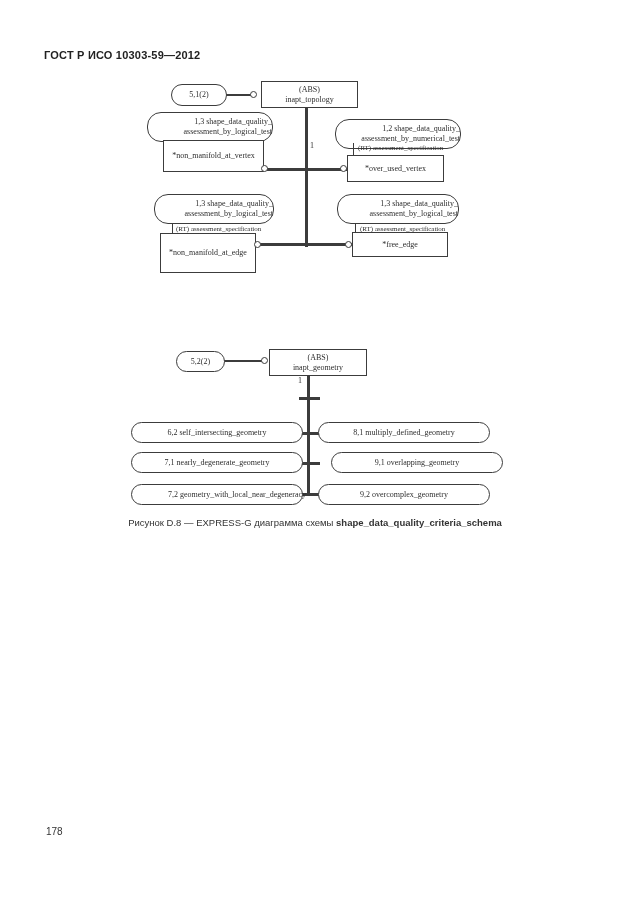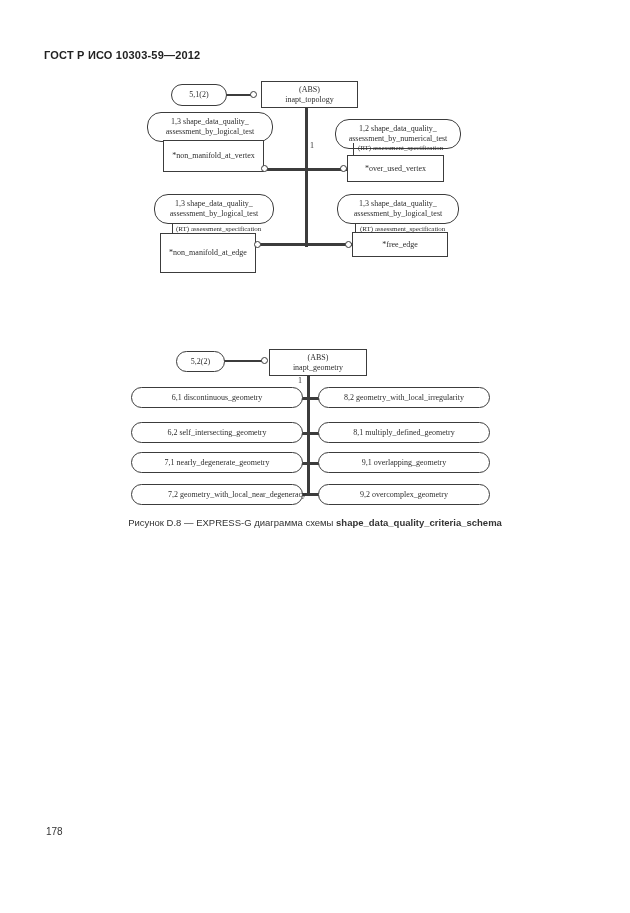--- a/index.html
+++ b/index.html
@@ -10,21 +10,21 @@
   }
   .doc-header {
     position:absolute; font-family:"Liberation Sans", sans-serif;
     font-weight:bold; font-size:11px; color:#222; letter-spacing:0.2px;text-align:center;
   }
   .ebox {
     position:absolute; border:1px solid #3c3c3c; background:#fff;
     display:flex; flex-direction:column; align-items:center; justify-content:center;
     font-size:8px; line-height:10px; text-align:center; white-space:nowrap;
   }
-  .round14 { border-radius:14px; }
+  .round14 { border-radius:14px;align-items:flex-end; }
   .stadium { border-radius:11px; }
   .hline { position:absolute; background:#3c3c3c; }
   .vline { position:absolute; background:#3c3c3c; }
   .circle {
     position:absolute; width:7px; height:7px; border:1px solid #3c3c3c;
     border-radius:50%; background:#fff;
   }
   .rt-label { position:absolute; font-size:7px; color:#2e2e2e; white-space:nowrap; }
   .card-label { position:absolute; font-size:8px; color:#2e2e2e; }
   .caption-line {
@@ -112,27 +112,25 @@
     <span>5,2(2)</span>
   </div>
   <div class="circle" style="left:261px; top:357px;"></div>
 
   <div class="ebox" style="left:269px; top:349px; width:98px; height:27px;">
     <span>(ABS)</span>
     <span>inapt_geometry</span>
   </div>
   <div class="card-label" style="left:298px; top:376px;">1</div>
 
-  <div class="ebox stadium" style="left:131px; top:387px; width:172px; height:21px;">6,1 discontinuous_geometry</div>
   <div class="ebox stadium" style="left:131px; top:422px; width:172px; height:21px;">6,2 self_intersecting_geometry</div>
   <div class="ebox stadium" style="left:131px; top:452px; width:172px; height:21px;">7,1 nearly_degenerate_geometry</div>
   <div class="ebox stadium" style="left:131px; top:484px; width:172px; height:21px;padding-left:40px;">7,2 geometry_with_local_near_degeneracy</div>
 
-  <div class="ebox stadium" style="left:318px; top:387px; width:172px; height:21px;">8,2 geometry_with_local_irregularity</div>
   <div class="ebox stadium" style="left:318px; top:422px; width:172px; height:21px;">8,1 multiply_defined_geometry</div>
-  <div class="ebox stadium" style="left:318px; top:452px; width:172px; height:21px;">9,1 overlapping_geometry</div>
+  <div class="ebox stadium" style="left:331px; top:452px; width:172px; height:21px;">9,1 overlapping_geometry</div>
   <div class="ebox stadium" style="left:318px; top:484px; width:172px; height:21px;">9,2 overcomplex_geometry</div>
 
   <div class="caption-line" style="top:517px;"><span>Рисунок D.8 — EXPRESS-G диаграмма схемы </span><b>shape_data_quality_criteria_schema</b></div>
 
   <div class="page-number" style="left:46px; top:826px;">178</div>
 
 </div>
 
 </body></html>

